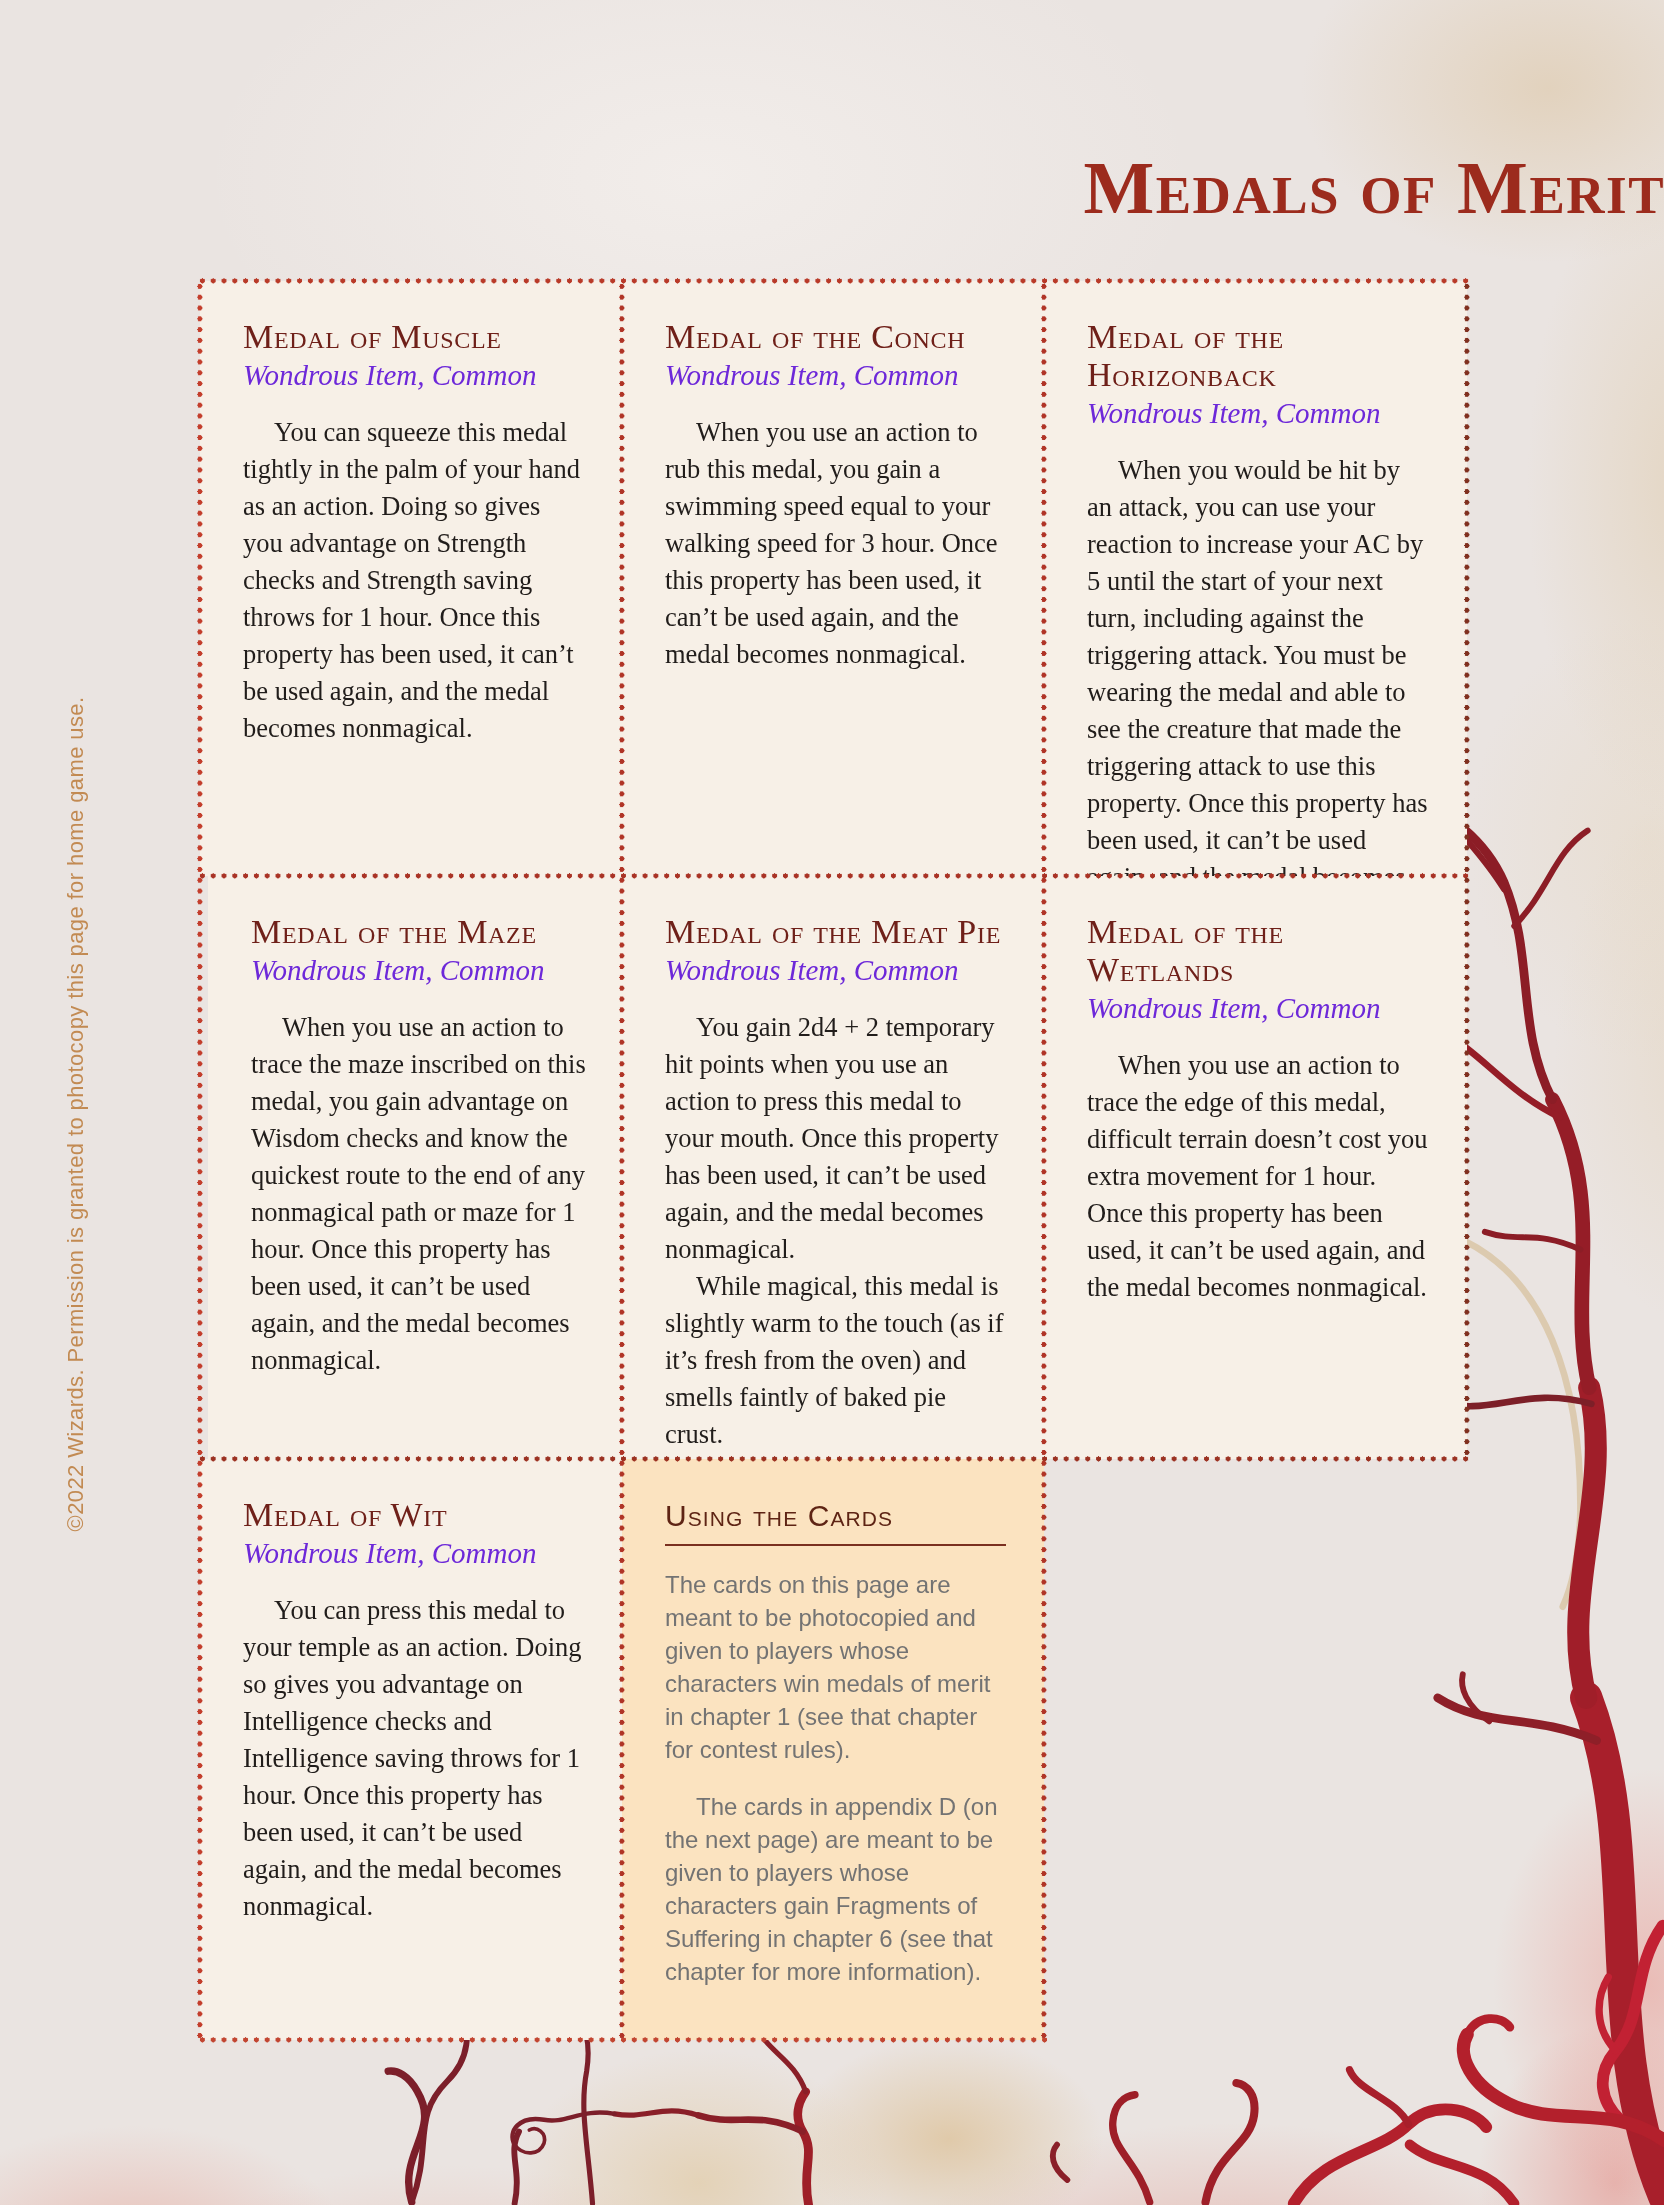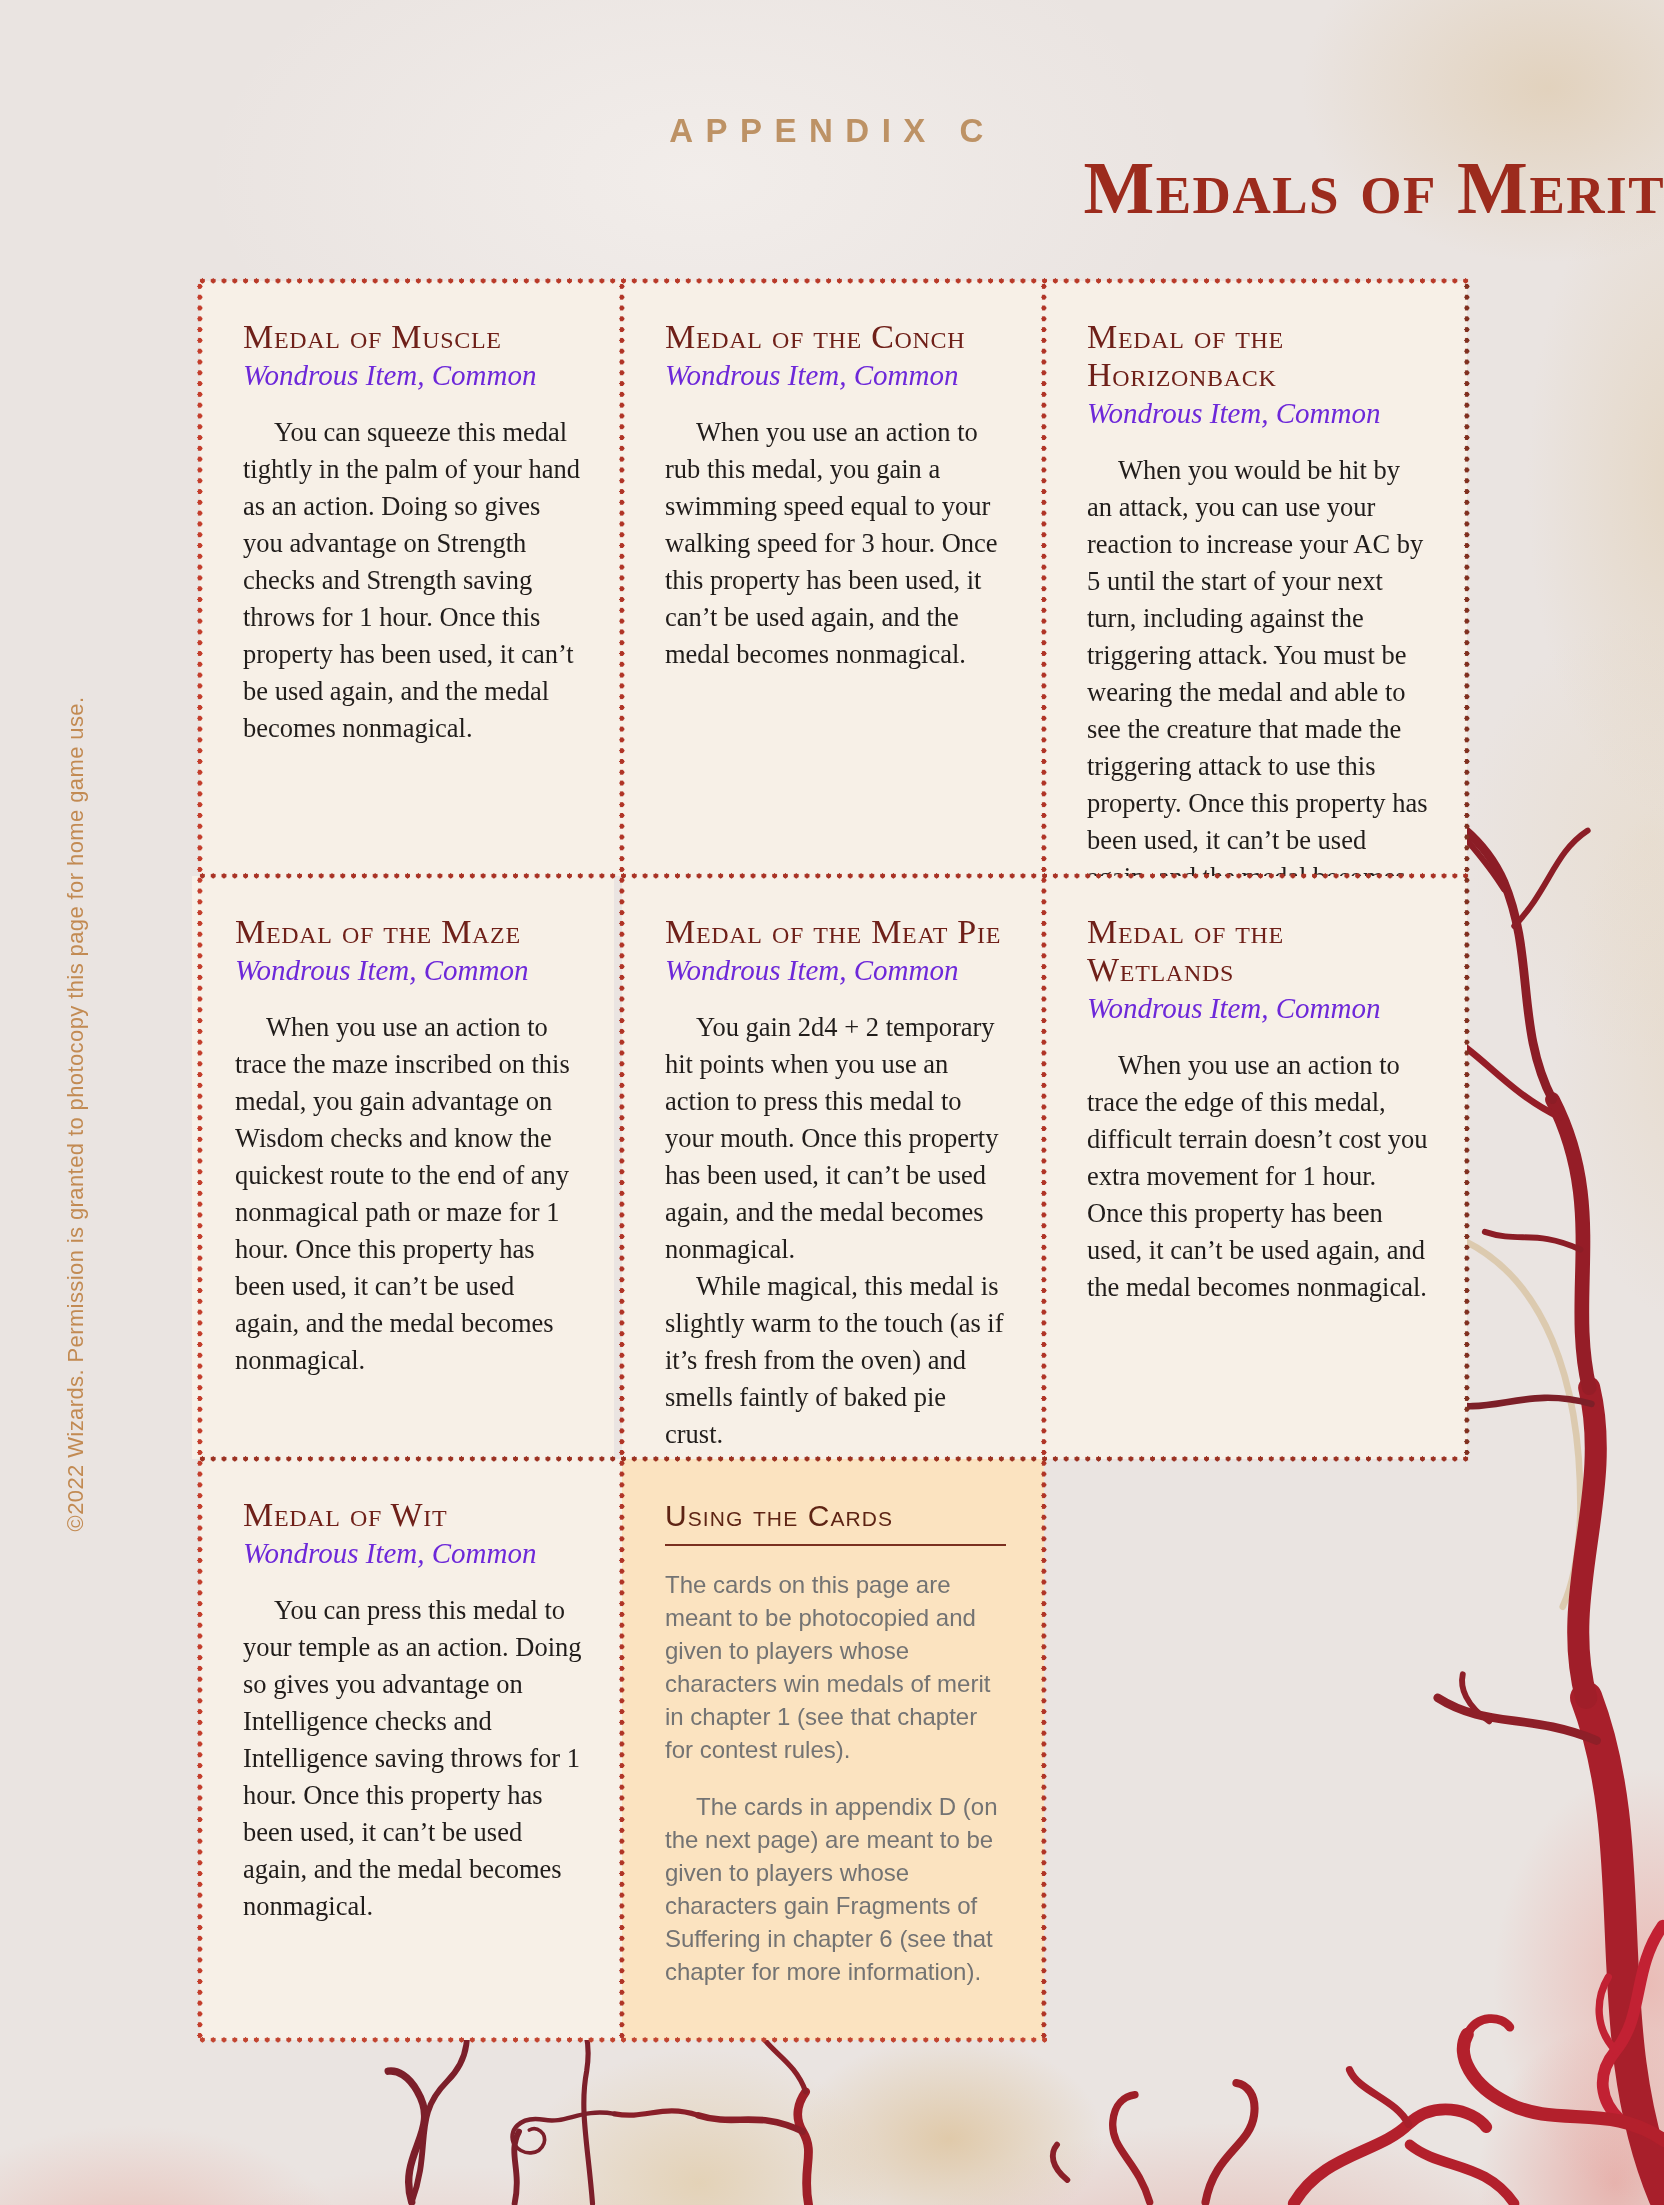--- a/index.html
+++ b/index.html
@@ -120,42 +120,41 @@
       <path d="M1030 2756 C1024 2730 1036 2712 1052 2706" stroke="#8a1f28" stroke-width="5"></path>
 
       <path d="M560 2996 C540 2930 600 2900 568 2846 C556 2824 540 2816 528 2818" stroke="#7c1f2a" stroke-width="10"></path>
       <path d="M560 2996 C588 2920 560 2880 608 2832 C640 2800 640 2760 626 2744" stroke="#7c1f2a" stroke-width="8"></path>
       <path d="M626 2744 C598 2700 560 2700 548 2668 C538 2640 548 2620 560 2612" stroke="#7c1f2a" stroke-width="7"></path>
       <path d="M806 2998 C800 2920 788 2870 798 2818 C804 2780 796 2750 780 2736" stroke="#7c1f2a" stroke-width="7"></path>
       <path d="M700 2998 C710 2950 690 2930 706 2900" stroke="#7c1f2a" stroke-width="8"></path>
     </g>
   </svg>
 
-  <div class="appendix">APPENDIX C</div>
   <h1 class="main-title">Medals of Merit</h1>
 
   <div class="copyright">©2022 Wizards. Permission is granted to photocopy this page for home game use.</div>
 
   <div class="card" style="left:200px;top:281px;width:422px;height:595px;">
     <h2>Medal of Muscle</h2>
     <p class="sub">Wondrous Item, Common</p>
     <p>You can squeeze this medal tightly in the palm of your hand as an action. Doing so gives you advantage on Strength checks and Strength saving throws for 1 hour. Once this property has been used, it can’t be used again, and the medal becomes nonmagical.</p>
   </div>
   <div class="card" style="left:622px;top:281px;width:422px;height:595px;">
     <h2>Medal of the Conch</h2>
     <p class="sub">Wondrous Item, Common</p>
     <p>When you use an action to rub this medal, you gain a swimming speed equal to your walking speed for 3 hour. Once this property has been used, it can’t be used again, and the medal becomes nonmagical.</p>
   </div>
   <div class="card" style="left:1044px;top:281px;width:423px;height:595px;">
     <h2>Medal of the Horizonback</h2>
     <p class="sub">Wondrous Item, Common</p>
     <p>When you would be hit by an attack, you can use your reaction to increase your AC by 5 until the start of your next turn, including against the triggering attack. You must be wearing the medal and able to see the creature that made the triggering attack to use this property. Once this property has been used, it can’t be used again, and the medal becomes nonmagical.</p>
   </div>
 
-  <div class="card" style="left:192px;top:876px;width:422px;height:583px;">
+  <div class="card" style="left:208px;top:876px;width:422px;height:583px;">
     <h2>Medal of the Maze</h2>
     <p class="sub">Wondrous Item, Common</p>
     <p>When you use an action to trace the maze inscribed on this medal, you gain advantage on Wisdom checks and know the quickest route to the end of any nonmagical path or maze for 1 hour. Once this property has been used, it can’t be used again, and the medal becomes nonmagical.</p>
   </div>
   <div class="card" style="left:622px;top:876px;width:422px;height:583px;">
     <h2>Medal of the Meat Pie</h2>
     <p class="sub">Wondrous Item, Common</p>
     <p>You gain 2d4 + 2 temporary hit points when you use an action to press this medal to your mouth. Once this property has been used, it can’t be used again, and the medal becomes nonmagical.</p>
     <p>While magical, this medal is slightly warm to the touch (as if it’s fresh from the oven) and smells faintly of baked pie crust.</p>
   </div>

